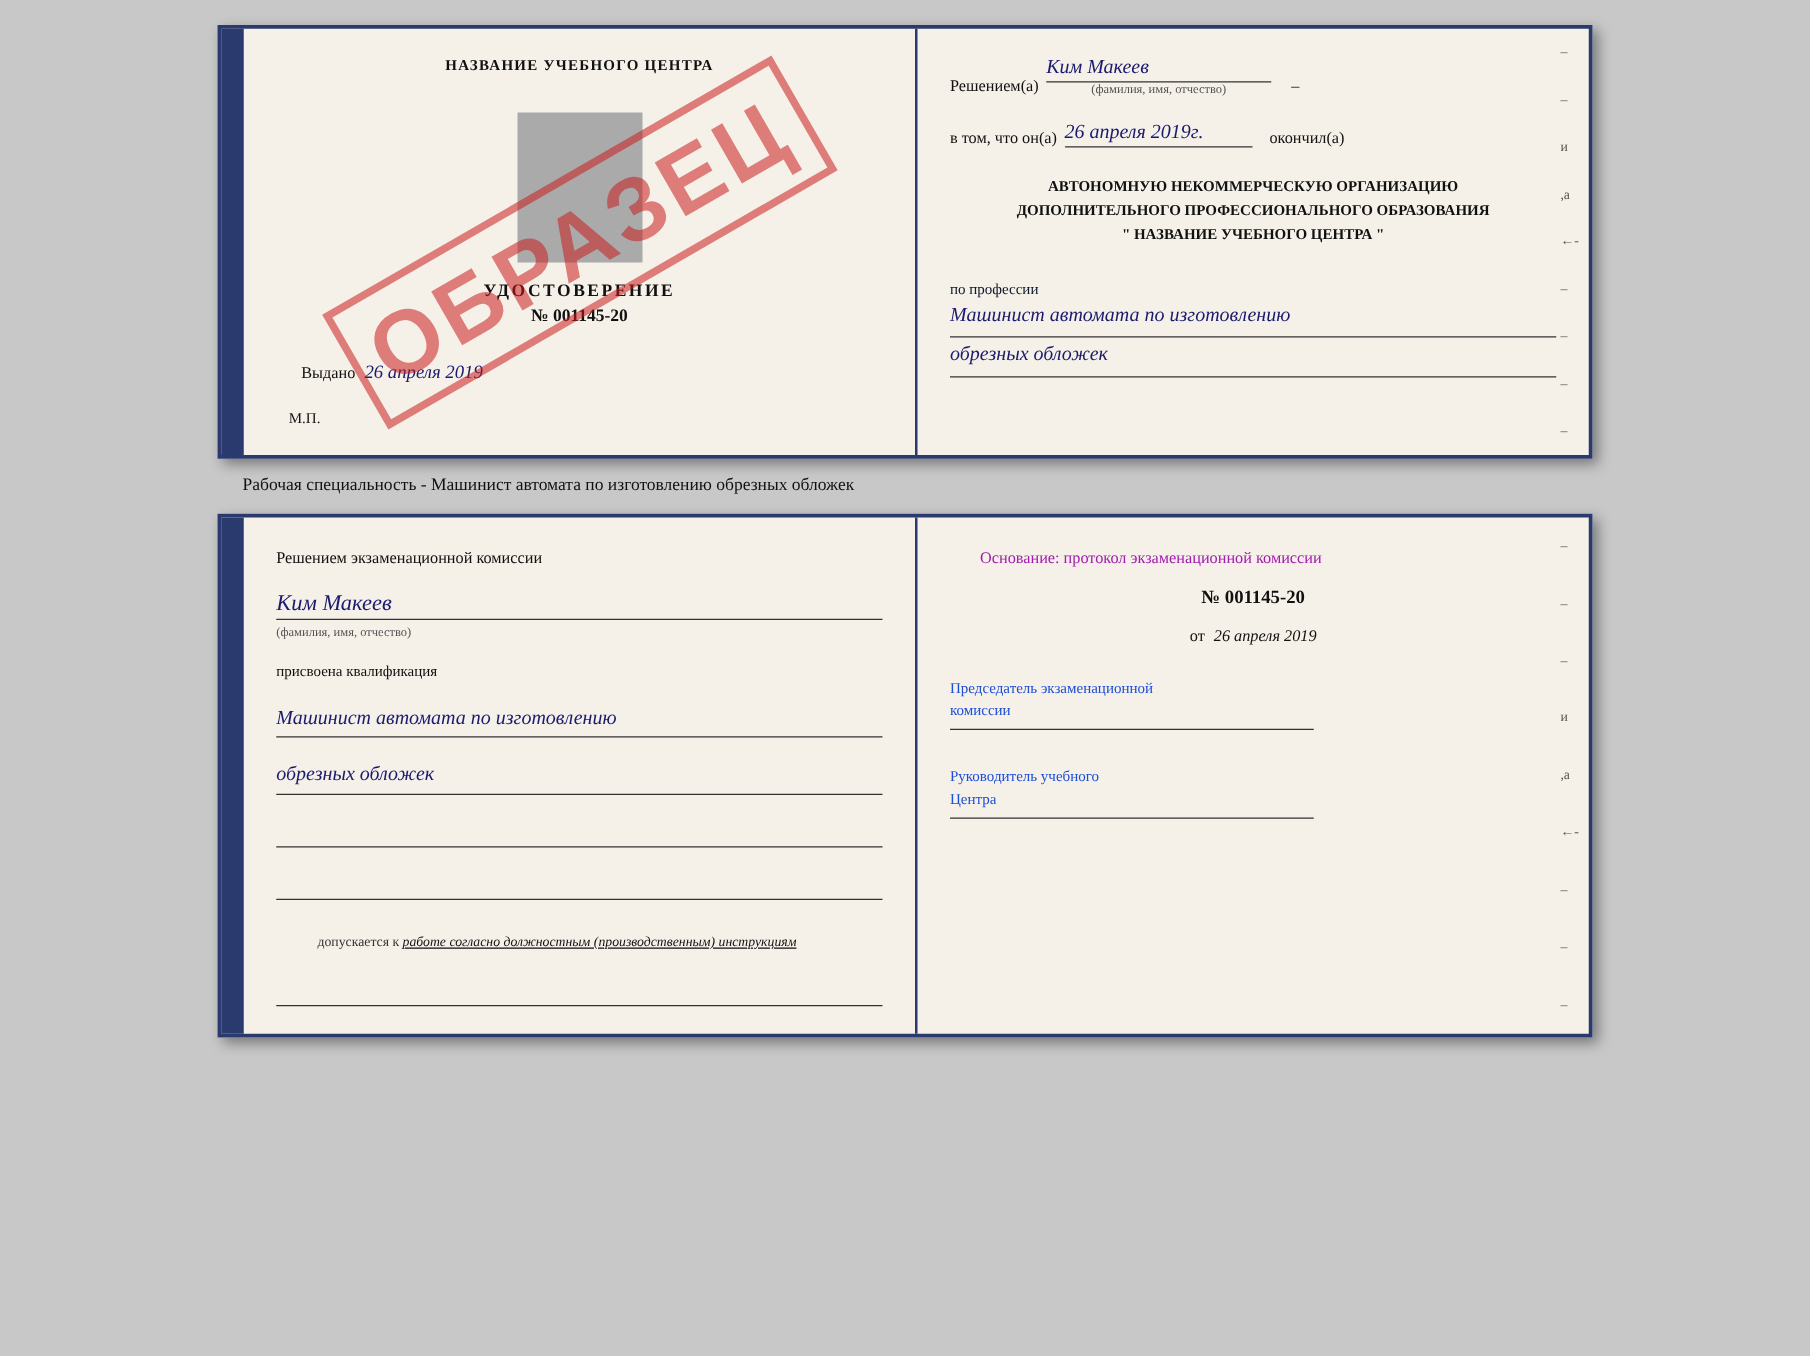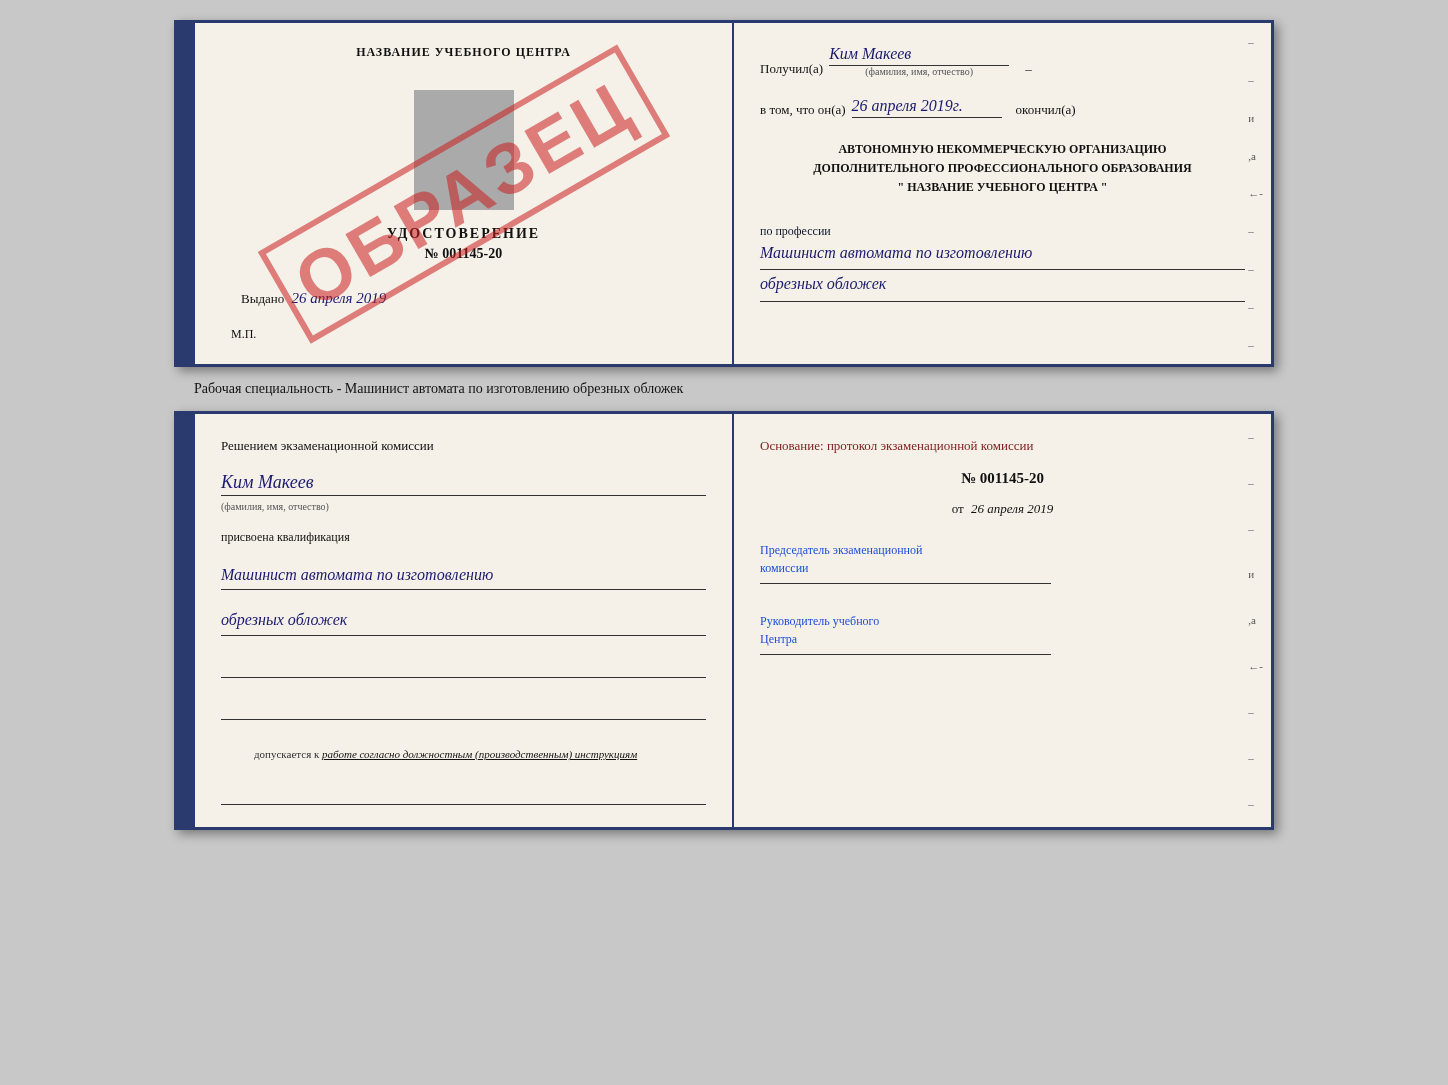--- a/index.html
+++ b/index.html
@@ -295,23 +295,24 @@
 
     .qual-допуск-value {
       font-style: italic;
       text-decoration: underline;
       color: #111;
     }
 
     
     .qual-right-heading {
       font-size: 13px;
-      color: #7f1d1d;
+      color: #a21caf;
       text-align: justify;
       line-height: 1.5;
+      margin-left: 24px;
     }
 
     .qual-right-number {
       font-size: 15px;
       font-weight: bold;
       color: #111;
       text-align: center;
     }
 
     .qual-right-date {
@@ -374,21 +375,21 @@
       </div>
 
       <div class="mp-label">М.П.</div>
 
       <div class="watermark">ОБРАЗЕЦ</div>
     </div>
 
     <div class="cert-right">
 
       <div class="field-row">
-        <span class="field-label">Получил(а)</span>
+        <span class="field-label">Решением(а)</span>
         <div style="display:flex;flex-direction:column;align-items:center;">
           <span class="field-value">Ким Макеев</span>
           <span class="field-sublabel">(фамилия, имя, отчество)</span>
         </div>
         <span style="margin-left:10px;font-size:13px;">–</span>
       </div>
 
       <div class="field-row" style="margin-top:8px;">
         <span class="field-label">в том, что он(а)</span>
         <span class="field-value" style="min-width:150px;">26 апреля 2019г.</span>

